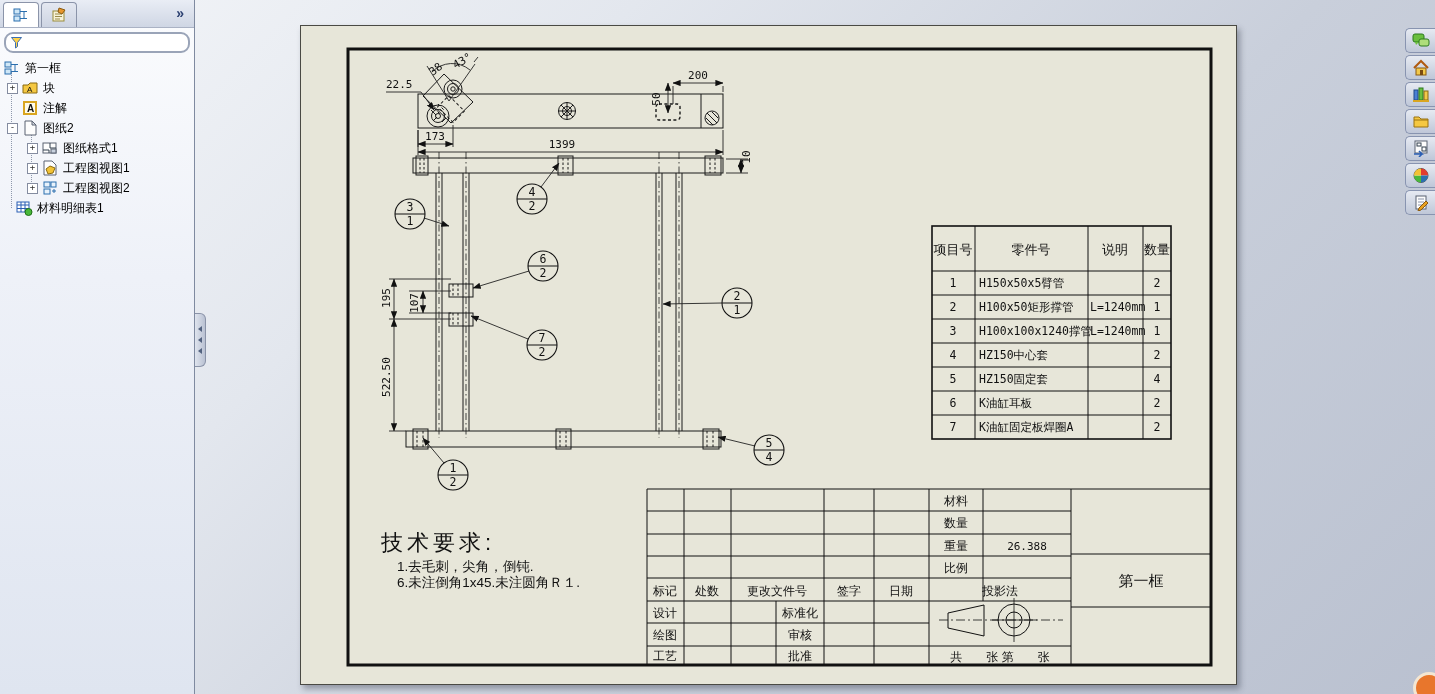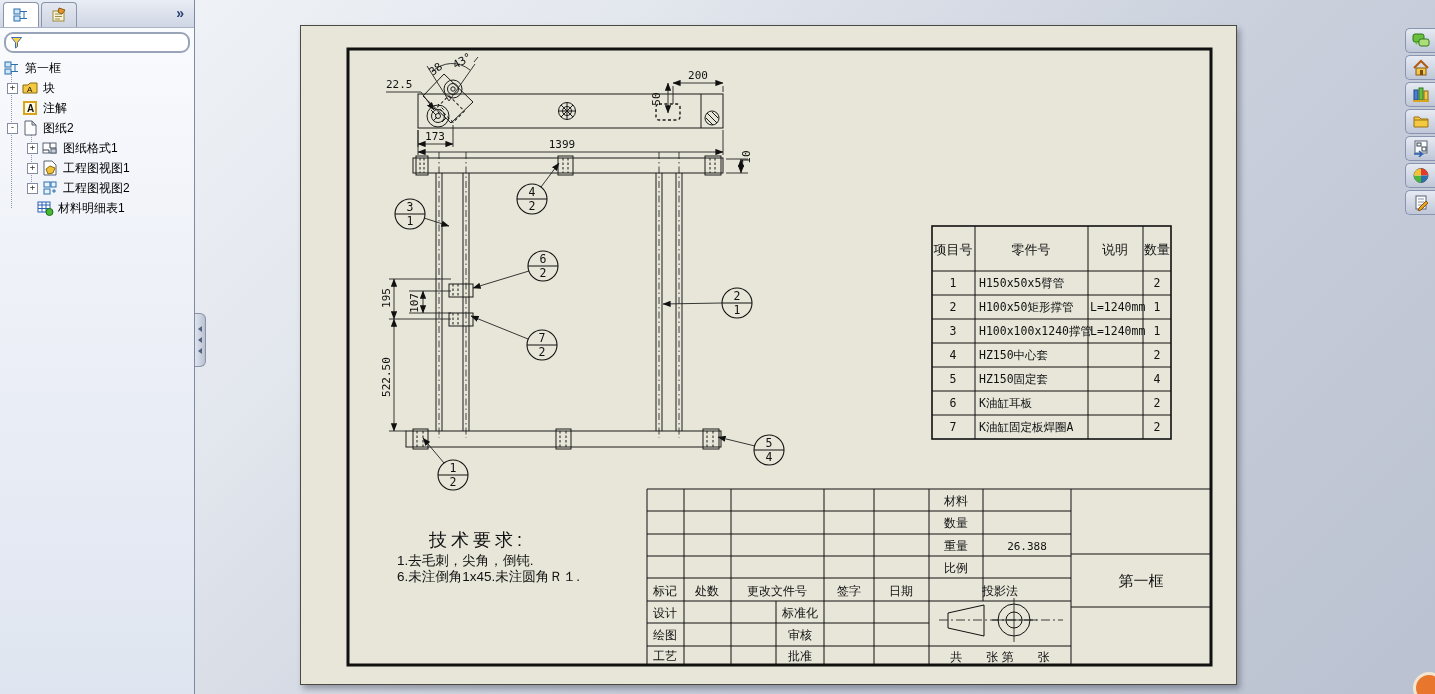--- a/index.html
+++ b/index.html
@@ -31,21 +31,21 @@
   
   .handle{position:absolute;left:195px;top:313px;width:10px;height:52px;z-index:6;
           background:linear-gradient(to right,#dfe4ee,#b9c1d2);border:1px solid #8a93a8;border-left:none;
           border-radius:0 6px 6px 0;display:flex;flex-direction:column;align-items:center;justify-content:center;gap:5px;}
   .tri-l{width:0;height:0;border-right:4px solid #52627f;border-top:3px solid transparent;border-bottom:3px solid transparent;}
   
   .sheet{position:absolute;left:300px;top:25px;width:935px;height:658px;background:#e7e6d9;
          border:1px solid #4a4a44;box-shadow:3px 4px 6px rgba(40,45,60,.38);}
   .sheet svg{position:absolute;left:0;top:0;}
   .techreq{position:absolute;left:80px;top:502px;color:#111;}
-  .techreq .t1{font-size:18px;letter-spacing:4px;margin-left:48px;}
+  .techreq .t1{font-size:22px;letter-spacing:4px;}
   .techreq .t2{font-size:13.5px;margin-top:1px;margin-left:16px;line-height:16px;}
   
   .taskpane{position:absolute;right:0;top:28px;display:flex;flex-direction:column;gap:2px;z-index:6;}
   .tpbtn{width:29px;height:23px;border:1px solid #8894b0;border-right:none;border-radius:5px 0 0 5px;
          background:linear-gradient(to bottom,#e6eaf2,#bfc7d8);display:flex;align-items:center;justify-content:center;}
   .blob{position:absolute;right:-10px;bottom:-10px;width:26px;height:26px;border-radius:50%;
         background:#e8762c;border:3px solid #f4e6d2;z-index:4;}
   text{fill:#111;}
   .dimt{font-family:"DejaVu Sans Mono",monospace;font-size:11px;}
   .cnt{font-size:12px;}
@@ -144,21 +144,21 @@
         <span class="exp">+</span>
         <svg class="ticon" width="17" height="16">
           <rect x="2" y="2" width="6" height="5" fill="#e8f2fb" stroke="#2b6fae"></rect>
           <rect x="9" y="2" width="5" height="5" fill="#e8f2fb" stroke="#2b6fae"></rect>
           <rect x="2" y="9" width="6" height="5" fill="#e8f2fb" stroke="#2b6fae"></rect>
           <path d="M10,11 h4 m-2,-2 v4" stroke="#2b6fae"></path>
         </svg>
         <span class="tlabel">工程图视图2</span>
       </div>
 
-      <div class="trow" style="padding-left:22px;text-align:right;">
+      <div class="trow" style="padding-left:1px;text-align:right;">
         <span class="exp none"></span>
         <svg class="ticon" width="17" height="16">
           <rect x="1" y="2" width="12" height="10" fill="#ffffff" stroke="#2b5fb4"></rect>
           <path d="M1,5 h12 M1,8.5 h12 M5,2 v10 M9,2 v10" stroke="#2b5fb4"></path>
           <circle cx="12.5" cy="12" r="3.5" fill="#49b83a" stroke="#1d6f14"></circle>
         </svg>
         <span class="tlabel">材料明细表1</span>
       </div>
     </div>
   </div>

